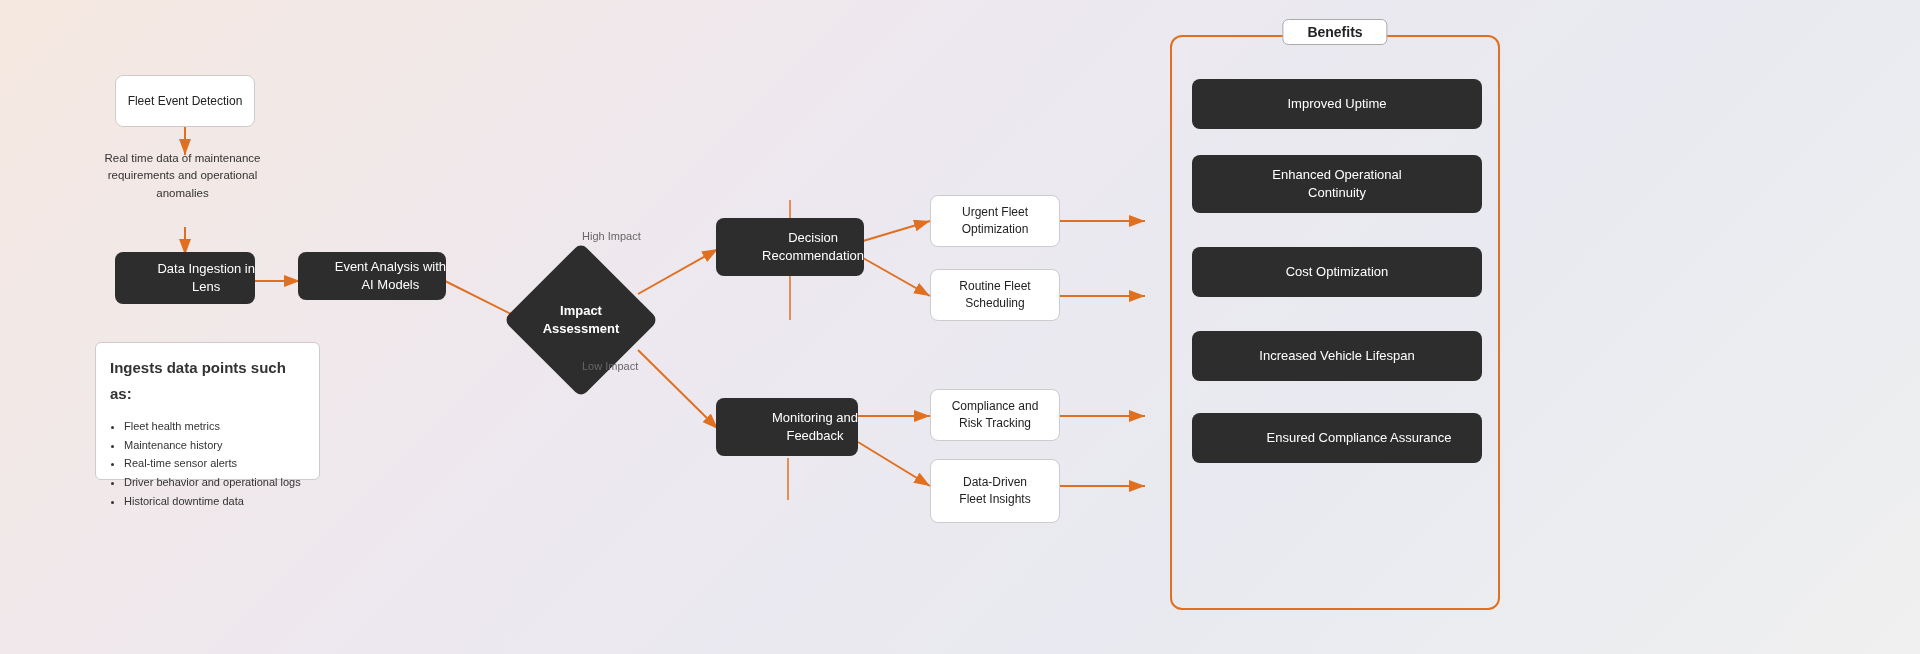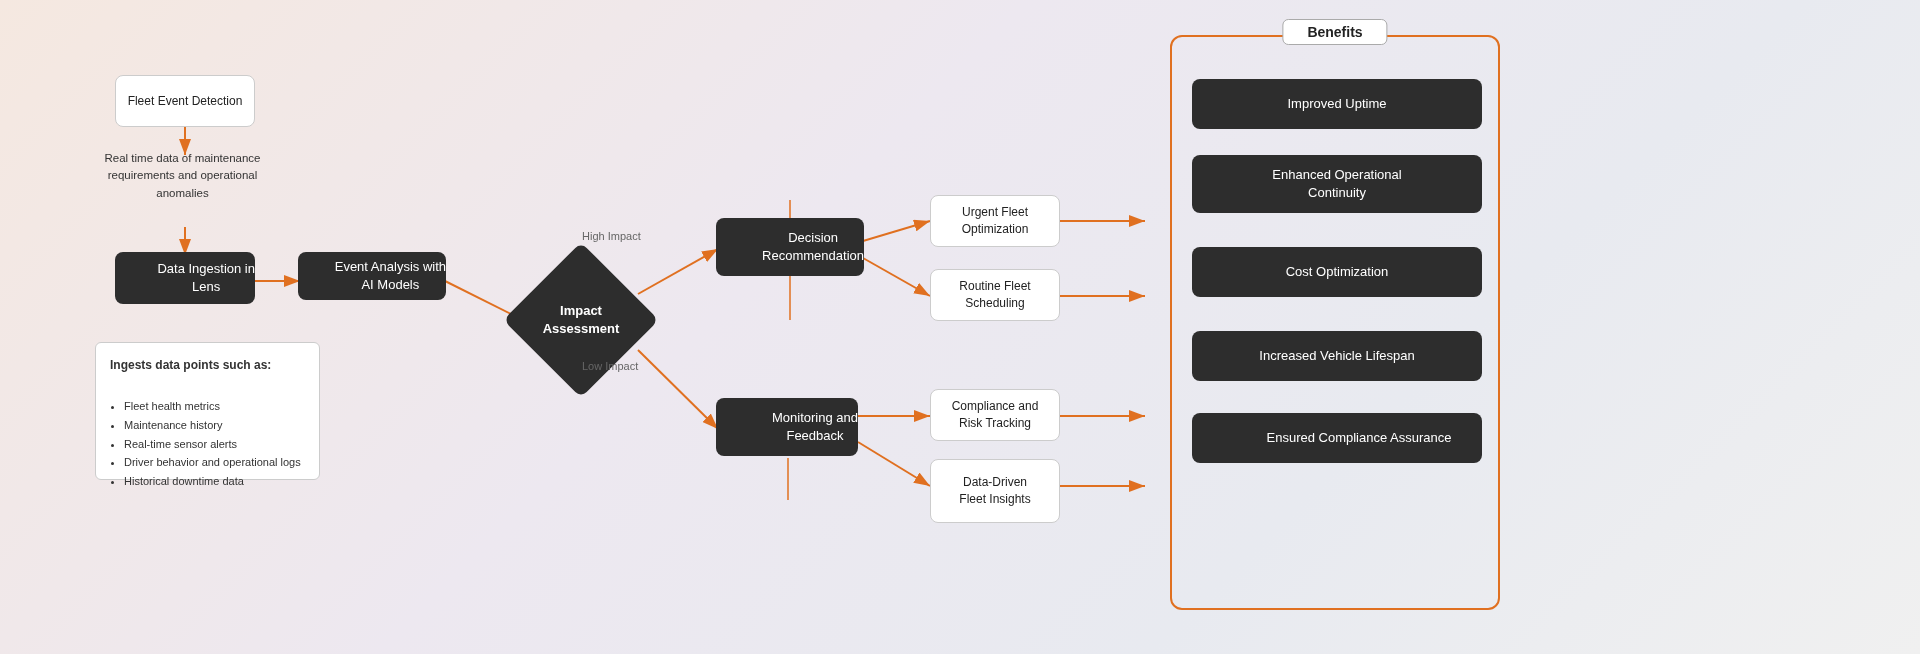--- a/index.html
+++ b/index.html
@@ -79,22 +79,22 @@
       background: #fff;
       border: 1.5px solid #ccc;
       border-radius: 6px;
       padding: 12px 14px;
       font-size: 11px;
       color: #333;
       line-height: 1.7;
     }
     .info-box .info-title {
       font-weight: 700;
-      font-size: 12px;
-      margin-bottom: 22px;
+      font-size: 15px;
+      margin-bottom: 11px;
     }
 
     
     .benefits-panel {
       position: absolute;
       border: 2.5px solid #e07020;
       border-radius: 12px;
       background: transparent;
     }
     .benefits-title-box {

